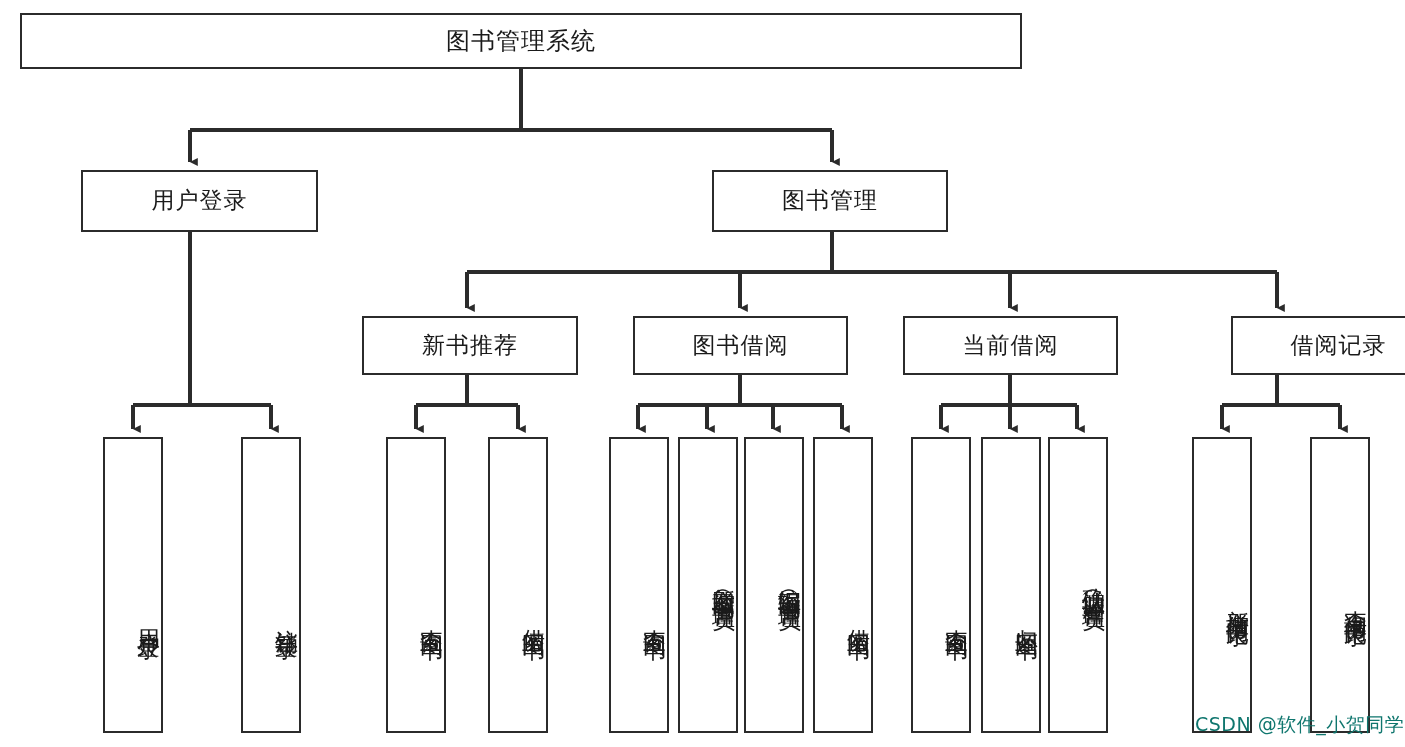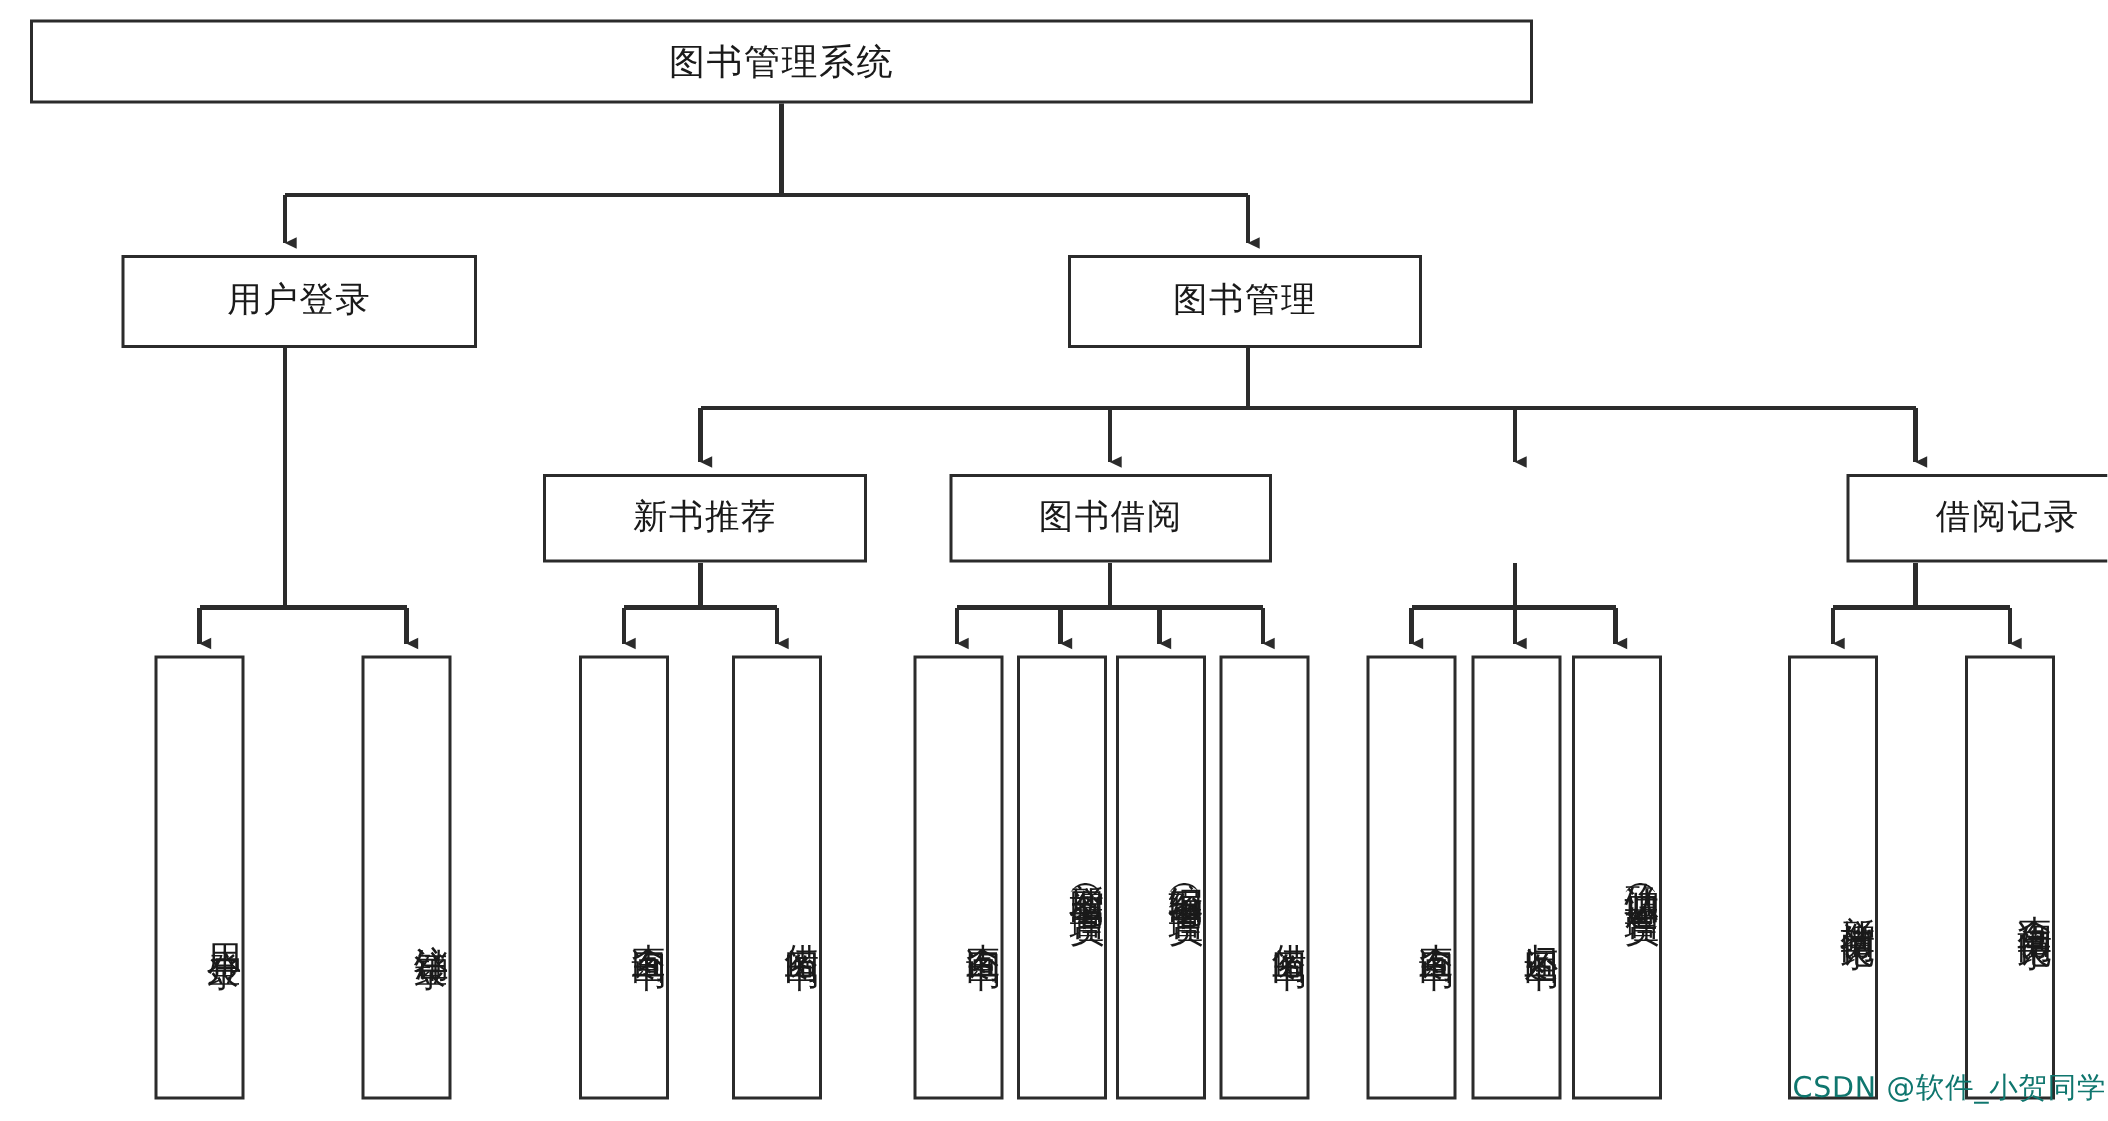--- a/index.html
+++ b/index.html
@@ -127,20 +127,21 @@
   <div class="node horizontal root" style="left:20px; top:13px; width:1002px; height:56px;">图书管理系统</div>
 
   <div class="node horizontal" style="left:81px; top:170px; width:237px; height:62px;">用户登录</div>
 
   <div class="node horizontal" style="left:362px; top:316px; width:216px; height:59px;">新书推荐</div>
 
   <div class="node horizontal" style="left:712px; top:170px; width:236px; height:62px;">图书管理</div>
 
   <div class="node horizontal" style="left:633px; top:316px; width:215px; height:59px;text-align:right;">图书借阅</div>
 
+  <div class="node horizontal" style="left:903px; top:316px; width:215px; height:59px;">当前借阅</div>
 
   <div class="node horizontal" style="left:1219px; top:316px; width:215px; height:59px;margin-left:12px;">借阅记录</div>
 
   <div class="node vertical" style="left:103px; top:437px; width:60px; height:296px; padding-top:78px;">用户登录</div>
 
   <div class="node vertical" style="left:241px; top:437px; width:60px; height:296px; padding-top:78px;">注销登录</div>
 
   <div class="node vertical" style="left:386px; top:437px; width:60px; height:296px; padding-top:78px;">查询图书</div>
 
   <div class="node vertical" style="left:488px; top:437px; width:60px; height:296px; padding-top:78px;">借阅图书</div>

